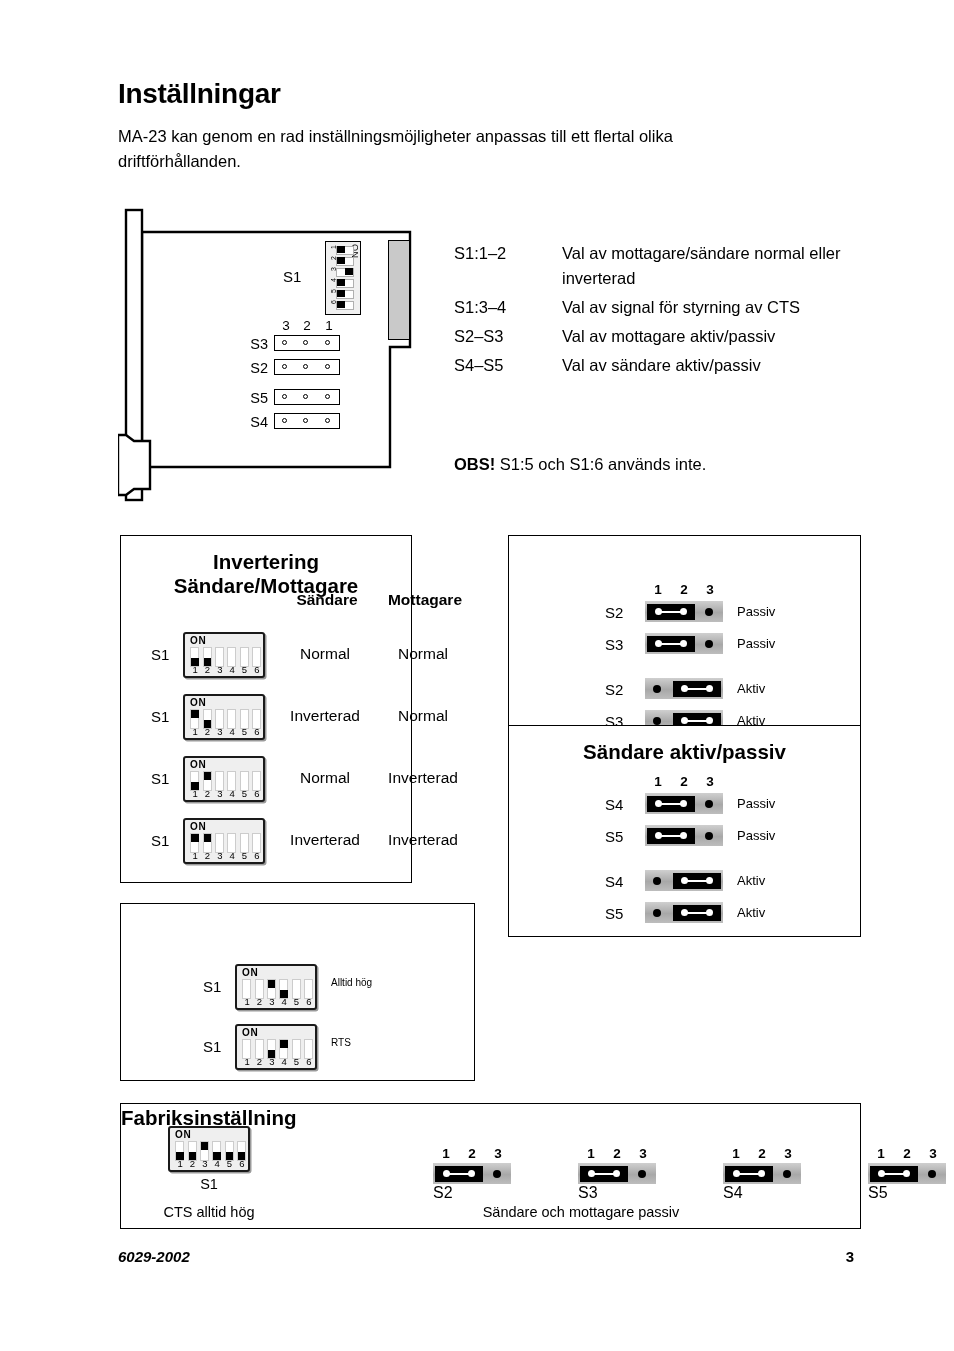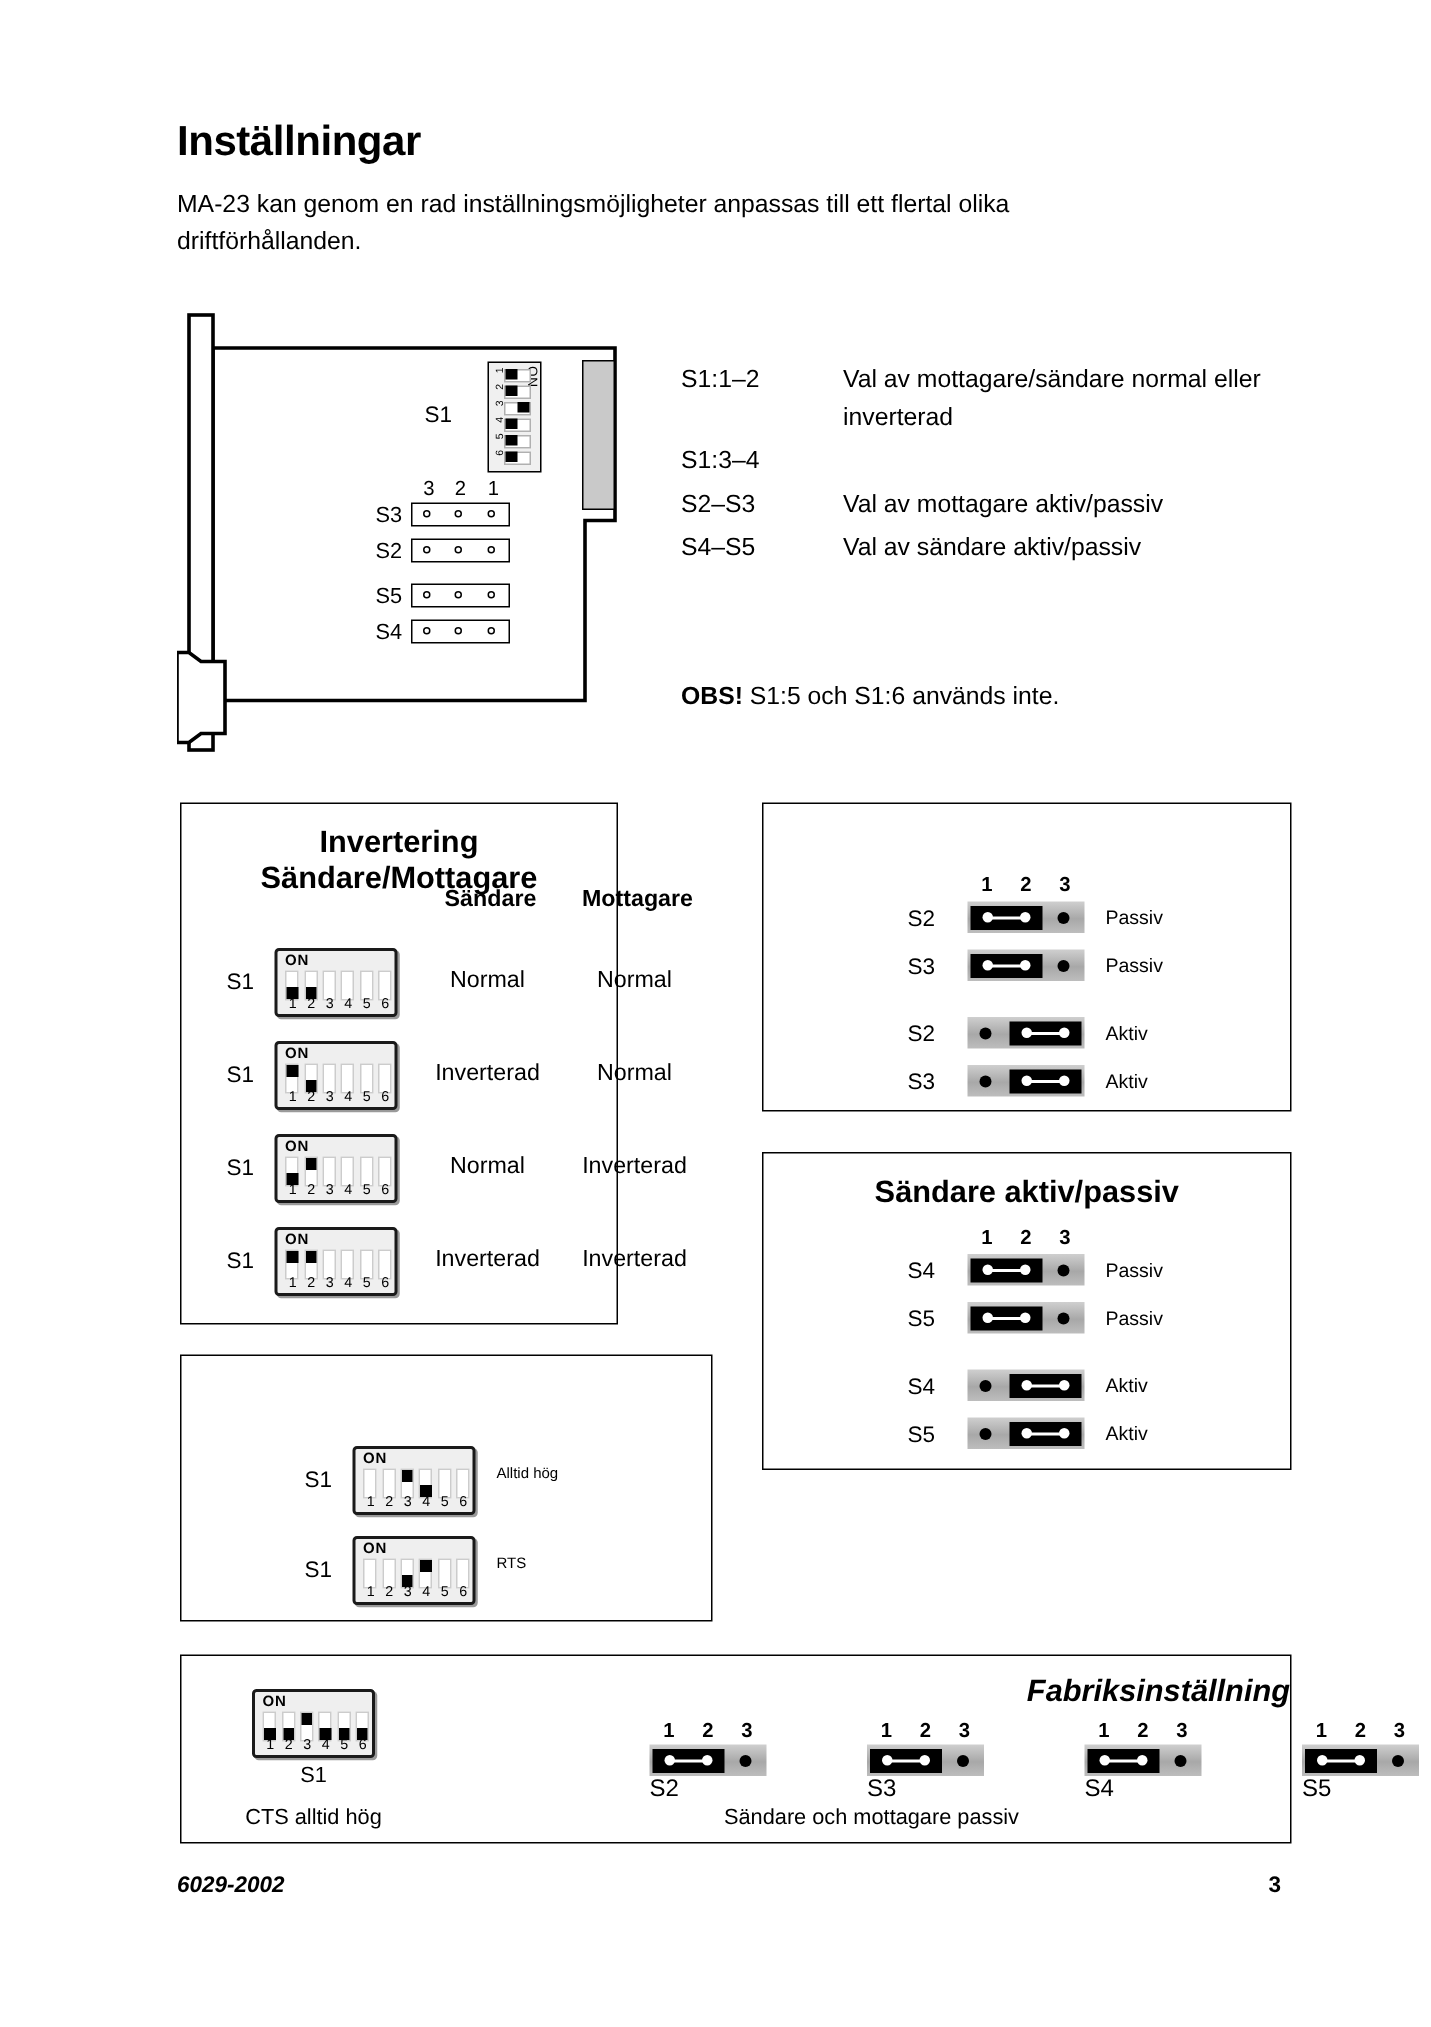--- a/index.html
+++ b/index.html
@@ -193,21 +193,21 @@
   }
   .panel-title {
     text-align: center;
     font-weight: bold;
     font-size: 20.5px;
   }
 
   #panel-invert   { left: 120px; top: 535px; width: 292px; height: 348px; }
   #panel-cts      { left: 120px; top: 903px; width: 355px; height: 178px; }
   #panel-receiver { left: 508px; top: 535px; width: 353px; height: 206px; }
-  #panel-sender   { left: 508px; top: 768px; width: 353px; height: 212px; }
+  #panel-sender   { left: 508px; top: 725px; width: 353px; height: 212px; }
   #panel-factory  { left: 120px; top: 1103px; width: 741px; height: 126px; }
 
   
   .dip {
     position: relative;
     width: 82px;
     height: 46px;
     background: #efefef;
     border: 2px solid #1a1a1a;
     border-radius: 3px;
@@ -425,26 +425,25 @@
   .jumper-row .jp-val {
     position: absolute;
     left: 228px;
     top: 5px;
     font-size: 13px;
   }
 
   
   #factory-title {
     position: absolute;
-    left: 0; top: 12px;
+    left: 0; top: 2px;
     width: 100%;
-    text-align: right;
+    text-align: left;
     font-weight: bold;
     font-size: 20.5px;
-    font-style: italic;
   }
   .fact-item {
     position: absolute;
     text-align: center;
   }
   .fact-item .cap-label {
     font-size: 14.5px;
     margin-top: 4px;
   }
   #fact-s1 { left: 40px; top: 22px; width: 96px; }
@@ -575,20 +574,21 @@
   </div>
 </div>
 
 <div id="legend-list">
   <div class="legend-row">
     <div class="legend-code">S1:1–2</div>
     <div class="legend-desc">Val av mottagare/sändare normal eller inverterad</div>
   </div>
   <div class="legend-row">
     <div class="legend-code">S1:3–4</div>
+    <div class="legend-desc">Val av signal för styrning av CTS</div>
   </div>
   <div class="legend-row">
     <div class="legend-code">S2–S3</div>
     <div class="legend-desc">Val av mottagare aktiv/passiv</div>
   </div>
   <div class="legend-row">
     <div class="legend-code">S4–S5</div>
     <div class="legend-desc">Val av sändare aktiv/passiv</div>
   </div>
 </div>

